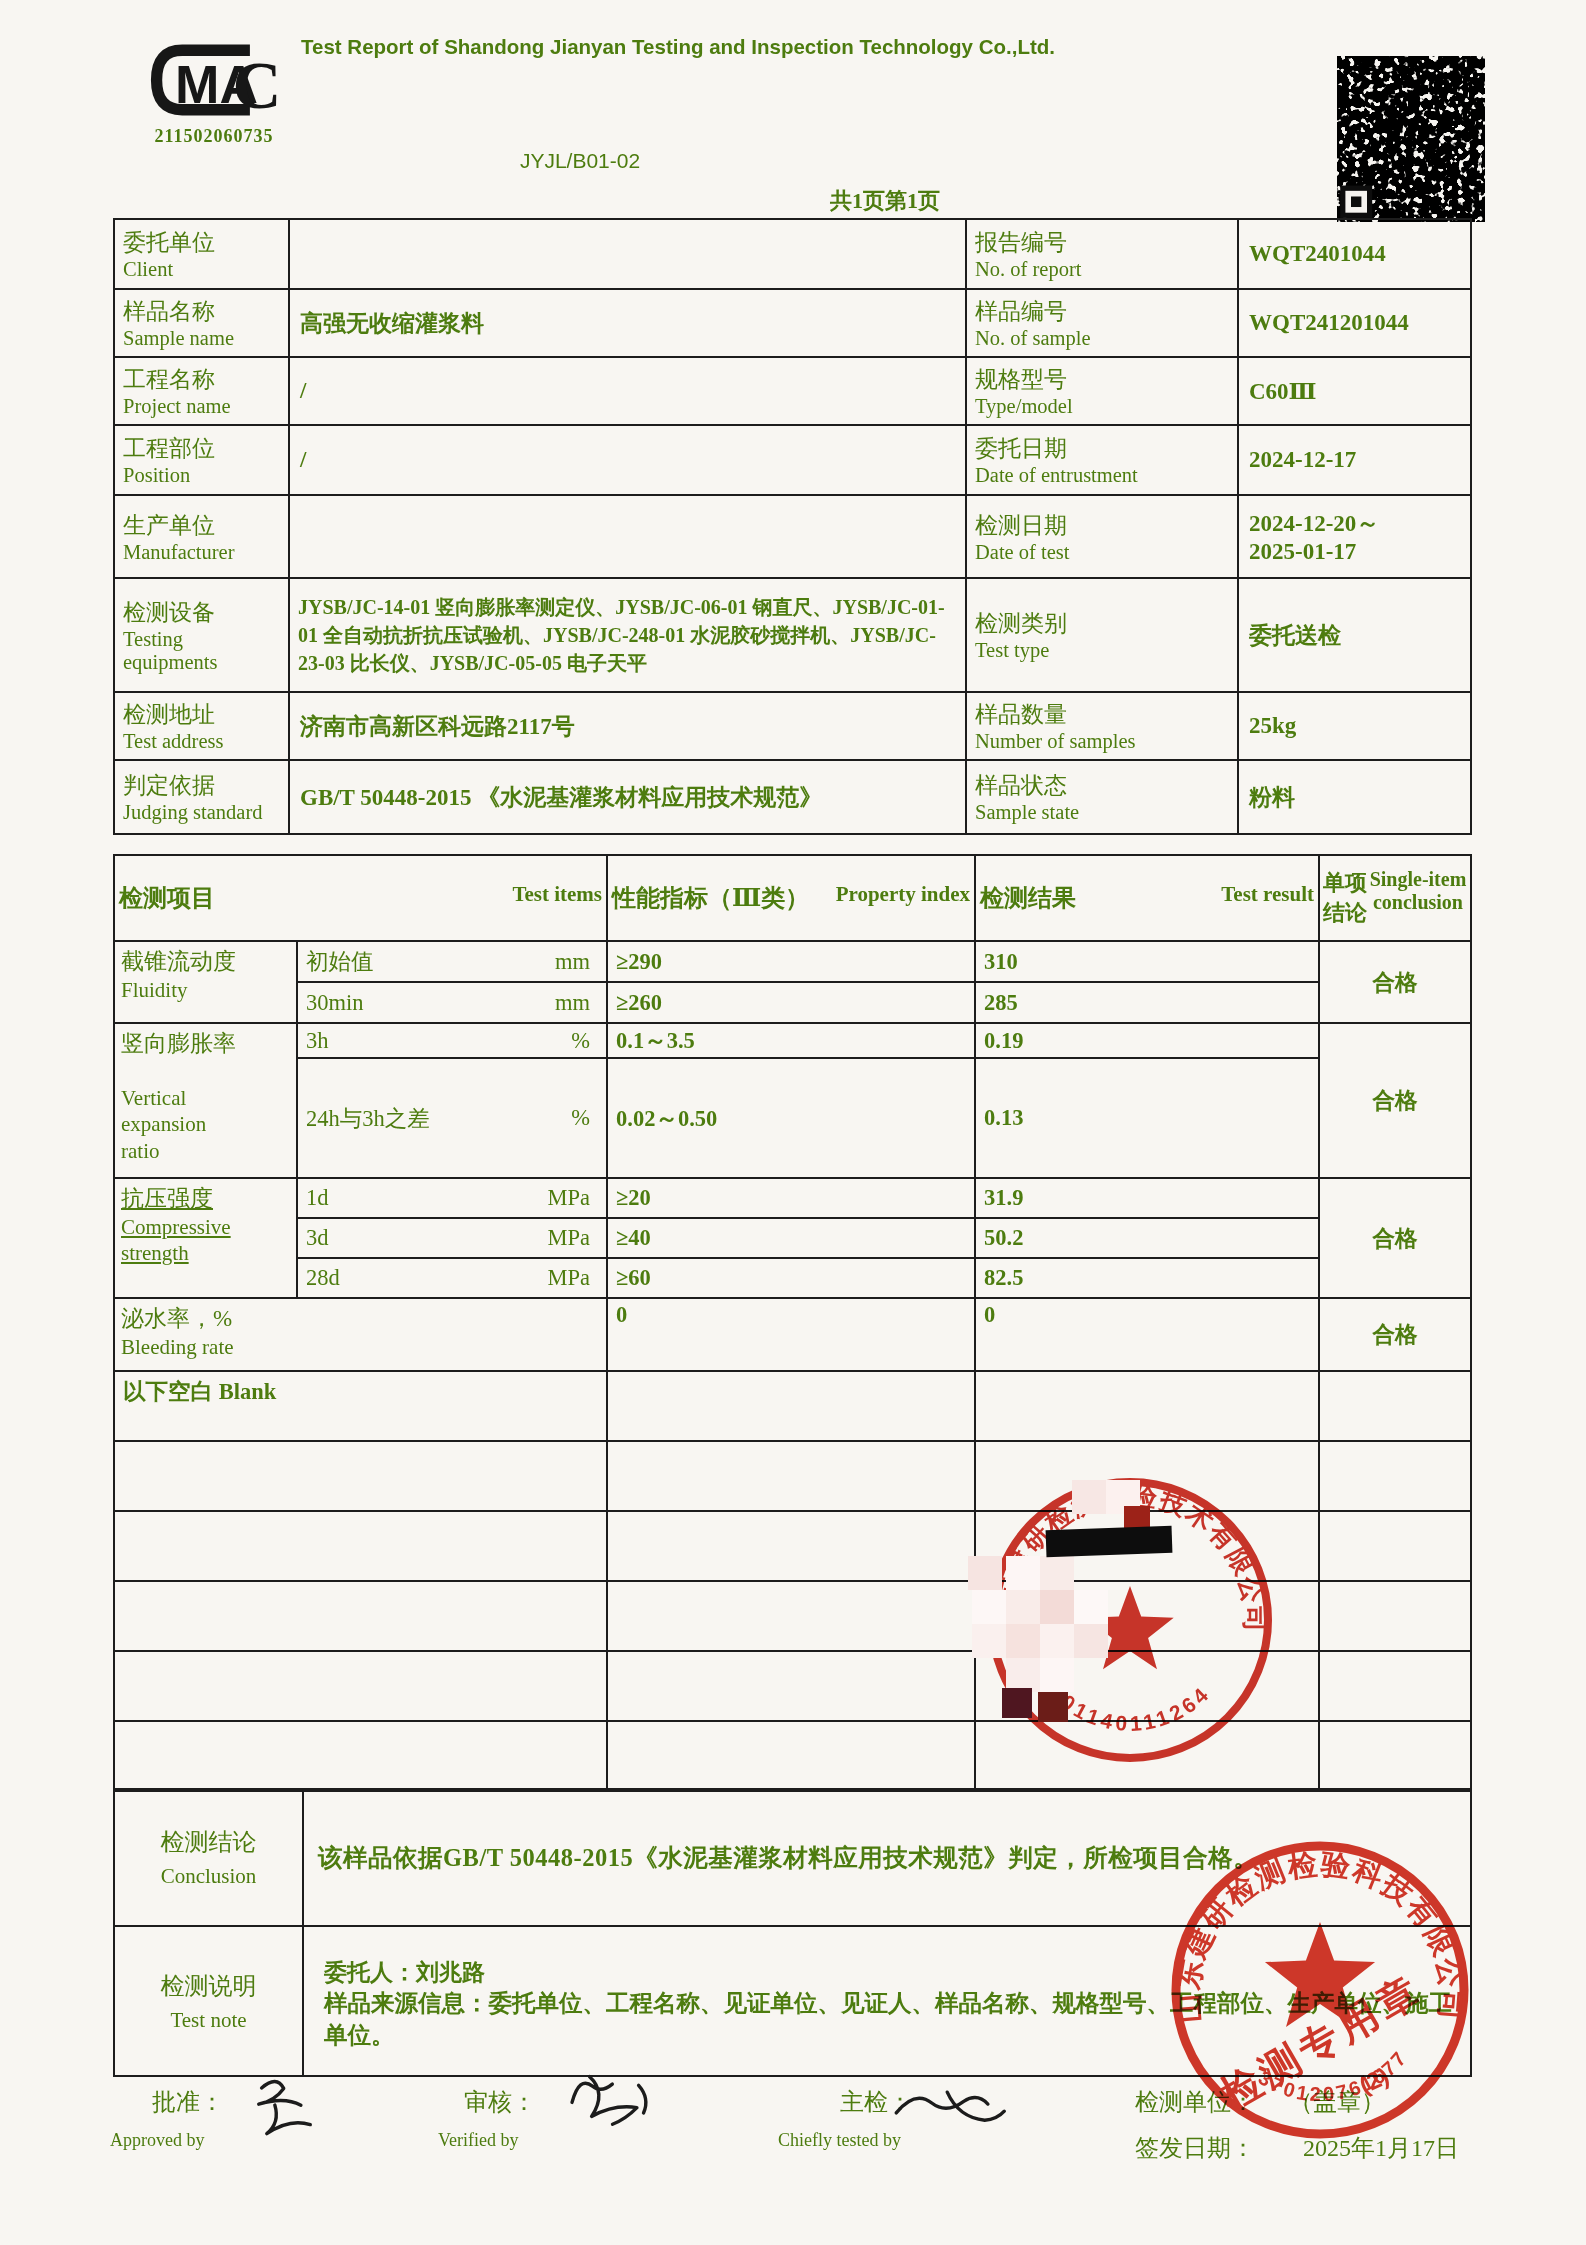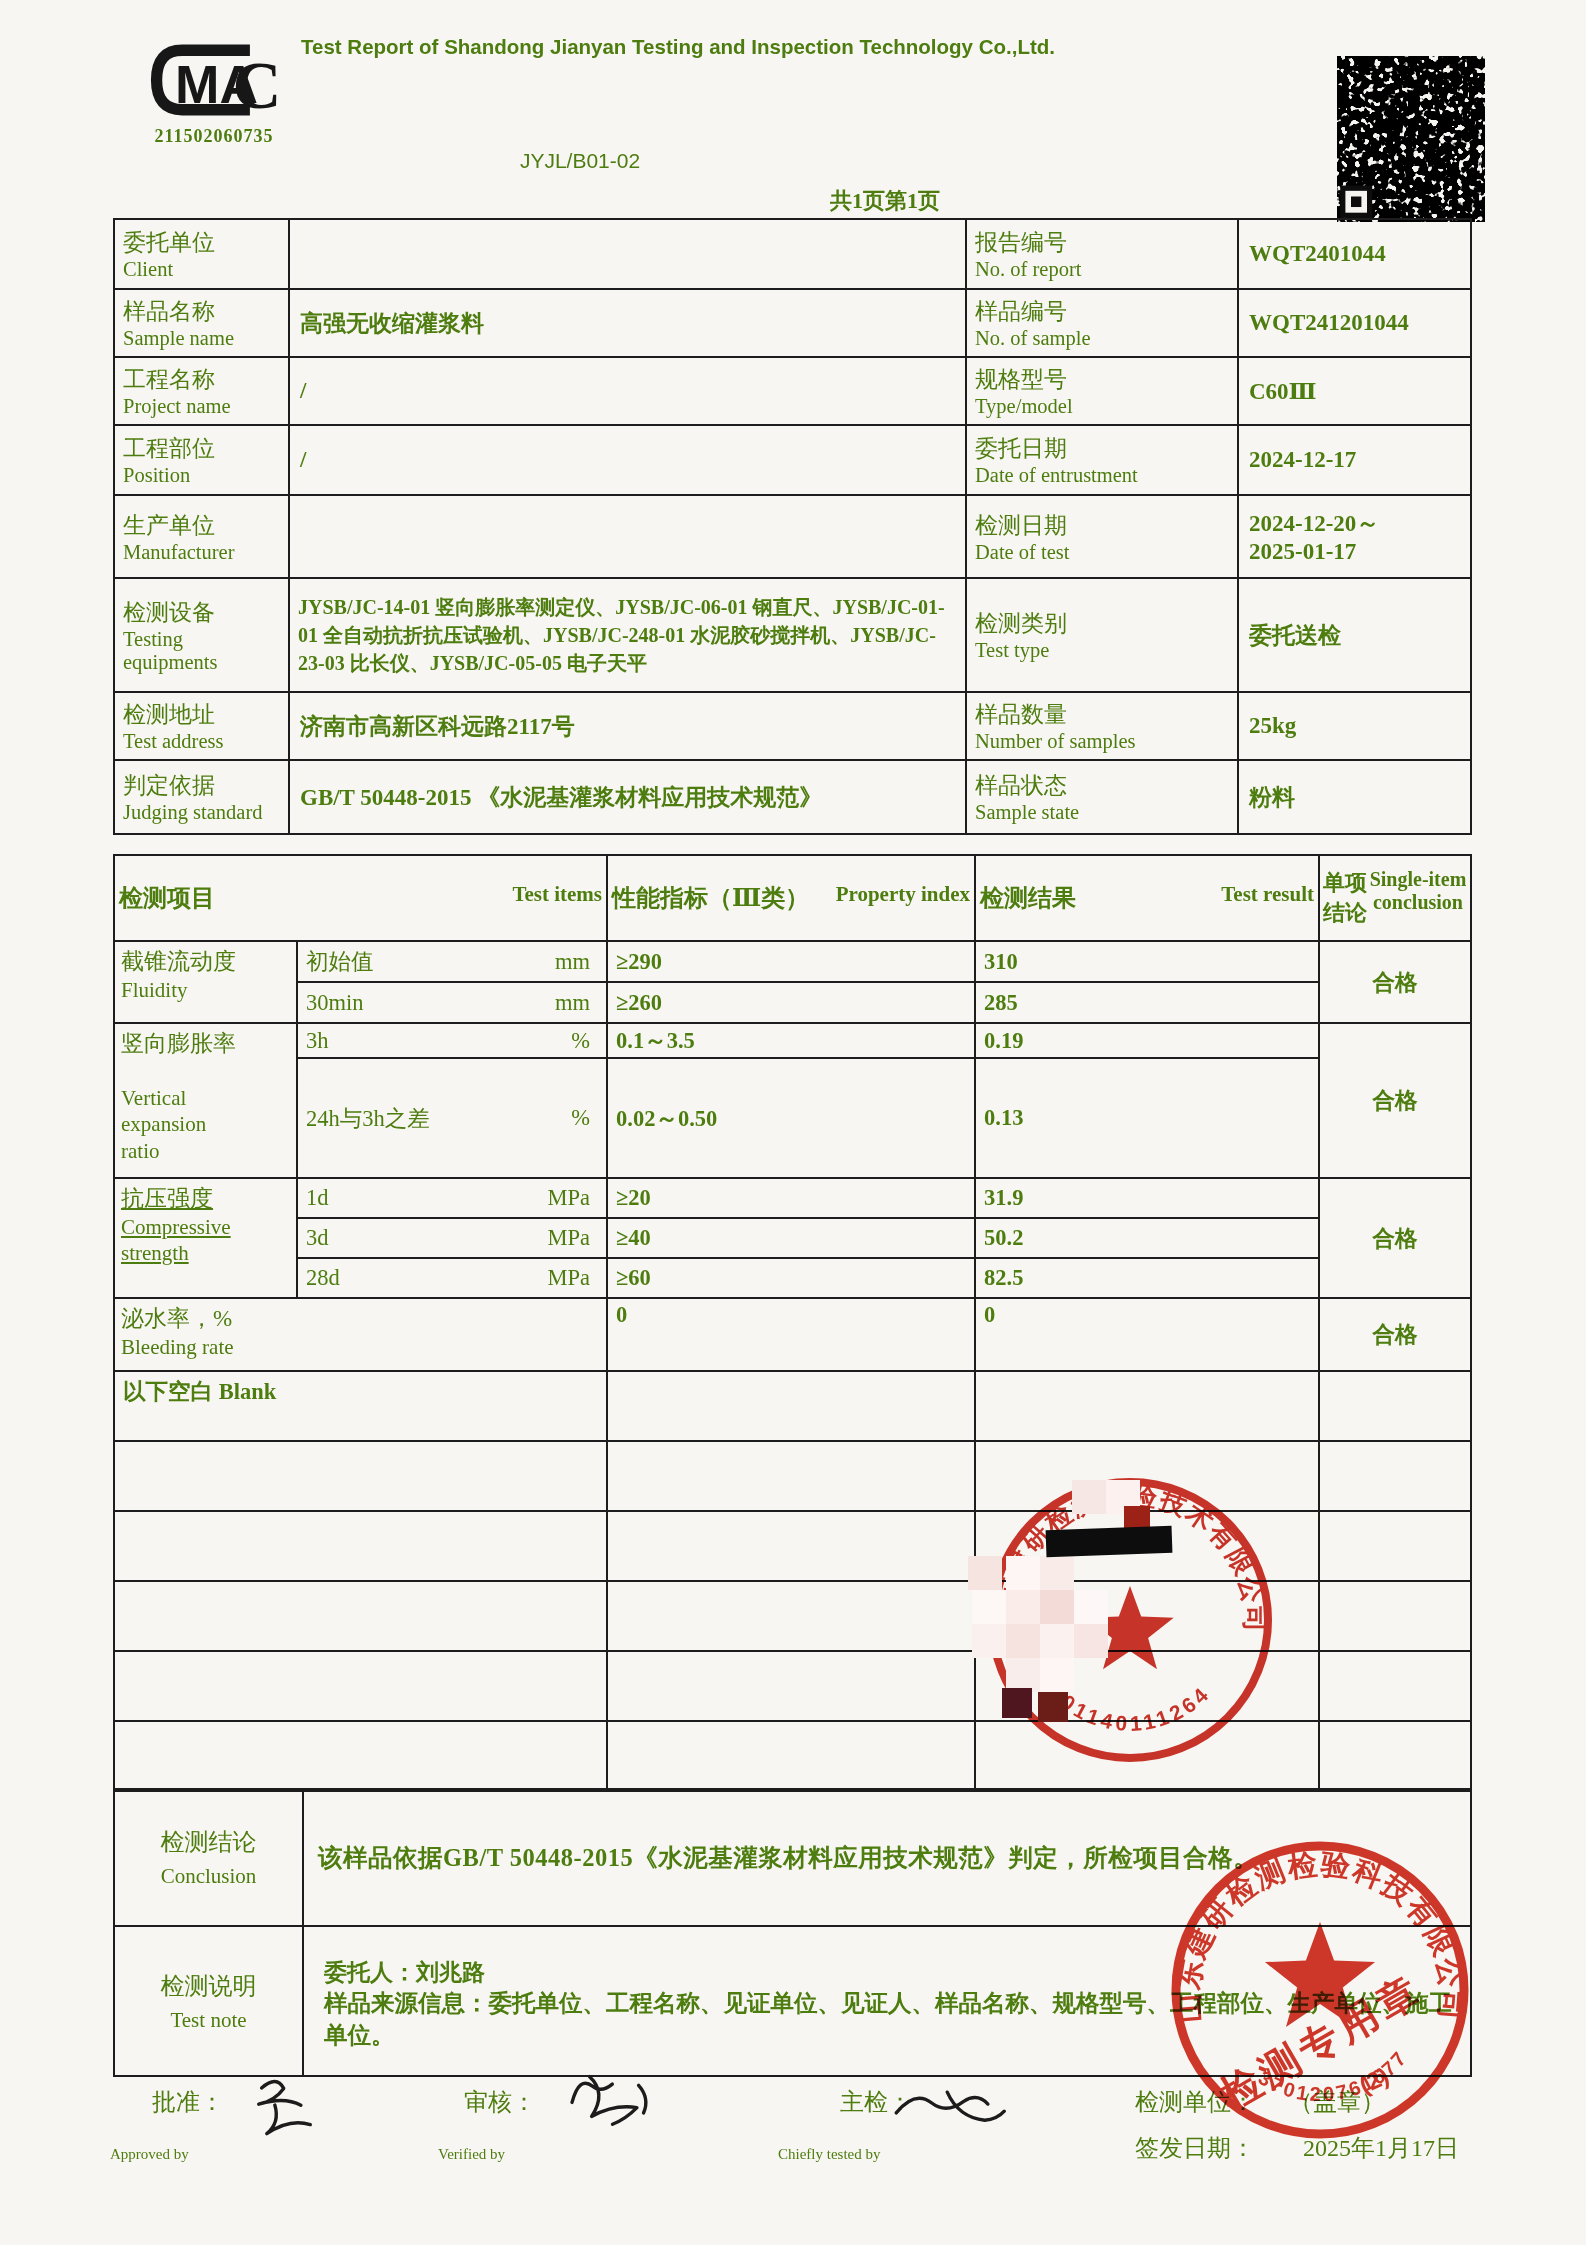--- a/index.html
+++ b/index.html
@@ -57,21 +57,21 @@
   .con-lbl{text-align:center;}
   .con-lbl .cn{font-size:24px;}
   .con-lbl .en{font-size:21px;margin-top:6px;}
   .con-text{font-size:24.5px;font-weight:700;padding:4px 14px;letter-spacing:0.5px;}
   .note-cell .cell{display:flex;flex-direction:column;justify-content:space-between;
                    height:100%;box-sizing:border-box;padding:12px 12px 6px 12px;margin-left:8px;}
   .note1{font-size:23px;font-weight:700;}
   .note2{font-size:23.5px;font-weight:700;max-width:1155px;line-height:1.35;}
   
   .fgroup{position:absolute;font-size:24px;}
-  .fgroup .en{font-size:15px;margin-top:28px;}
+  .fgroup .en{font-size:18px;margin-top:12px;}
   .sig{position:absolute;z-index:5;}
   .sig path{stroke:#1c1c1c;stroke-width:3.4;fill:none;stroke-linecap:round;stroke-linejoin:round;}
   .f4 .row{margin-bottom:14px;font-size:24px;}
   .gap1{display:inline-block;margin-left:34px;}
   .gap2{display:inline-block;margin-left:48px;}
   
   .stamp{position:absolute;mix-blend-mode:multiply;opacity:0.93;z-index:20;}
   .px{position:absolute;z-index:31;width:34px;height:34px;}
   .redact{position:absolute;z-index:32;background:#0d0d0d;transform:rotate(-2deg);}
 </style>

